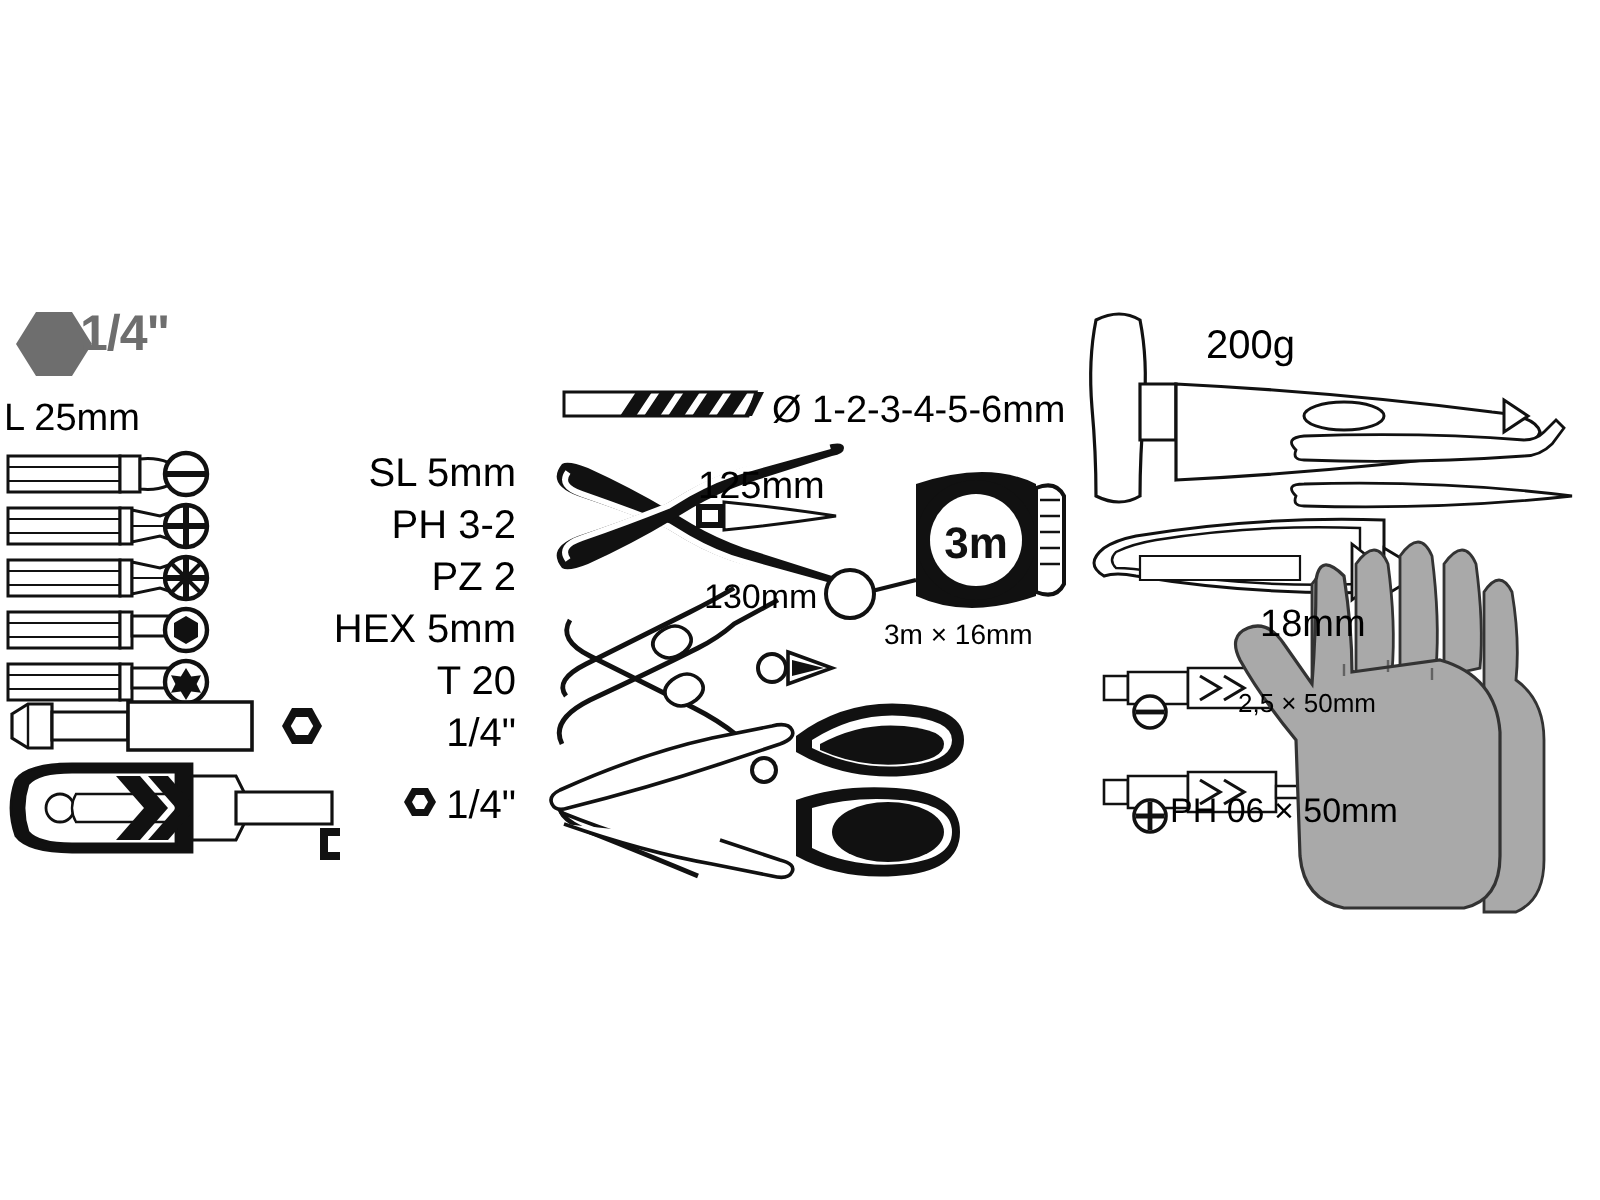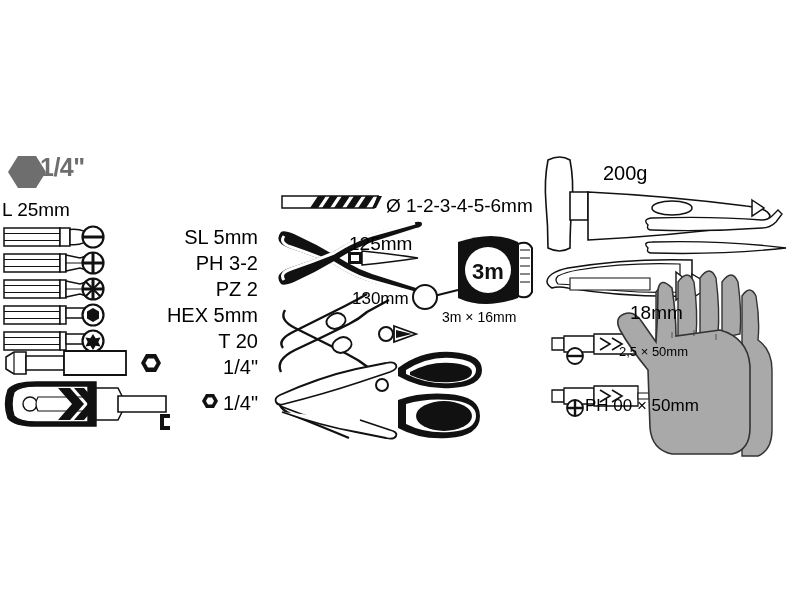--- a/index.html
+++ b/index.html
@@ -257,13 +257,13 @@
 <div class="lbl bitlbl" style="top:393px;">1/4"</div>
 
 <div class="lbl" id="lbl-drill">Ø 1-2-3-4-5-6mm</div>
 <div class="lbl" id="lbl-125">125mm</div>
 <div class="lbl" id="lbl-130">130mm</div>
 <div class="lbl" id="lbl-tape">3m × 16mm</div>
 
 <div class="lbl" id="lbl-200g">200g</div>
 <div class="lbl" id="lbl-18mm">18mm</div>
 <div class="lbl" id="lbl-sd1">2,5 × 50mm</div>
-<div class="lbl" id="lbl-sd2">PH 00 × 50mm</div>
+<div class="lbl" id="lbl-sd2">PH 06 × 50mm</div>
 
 </body></html>

